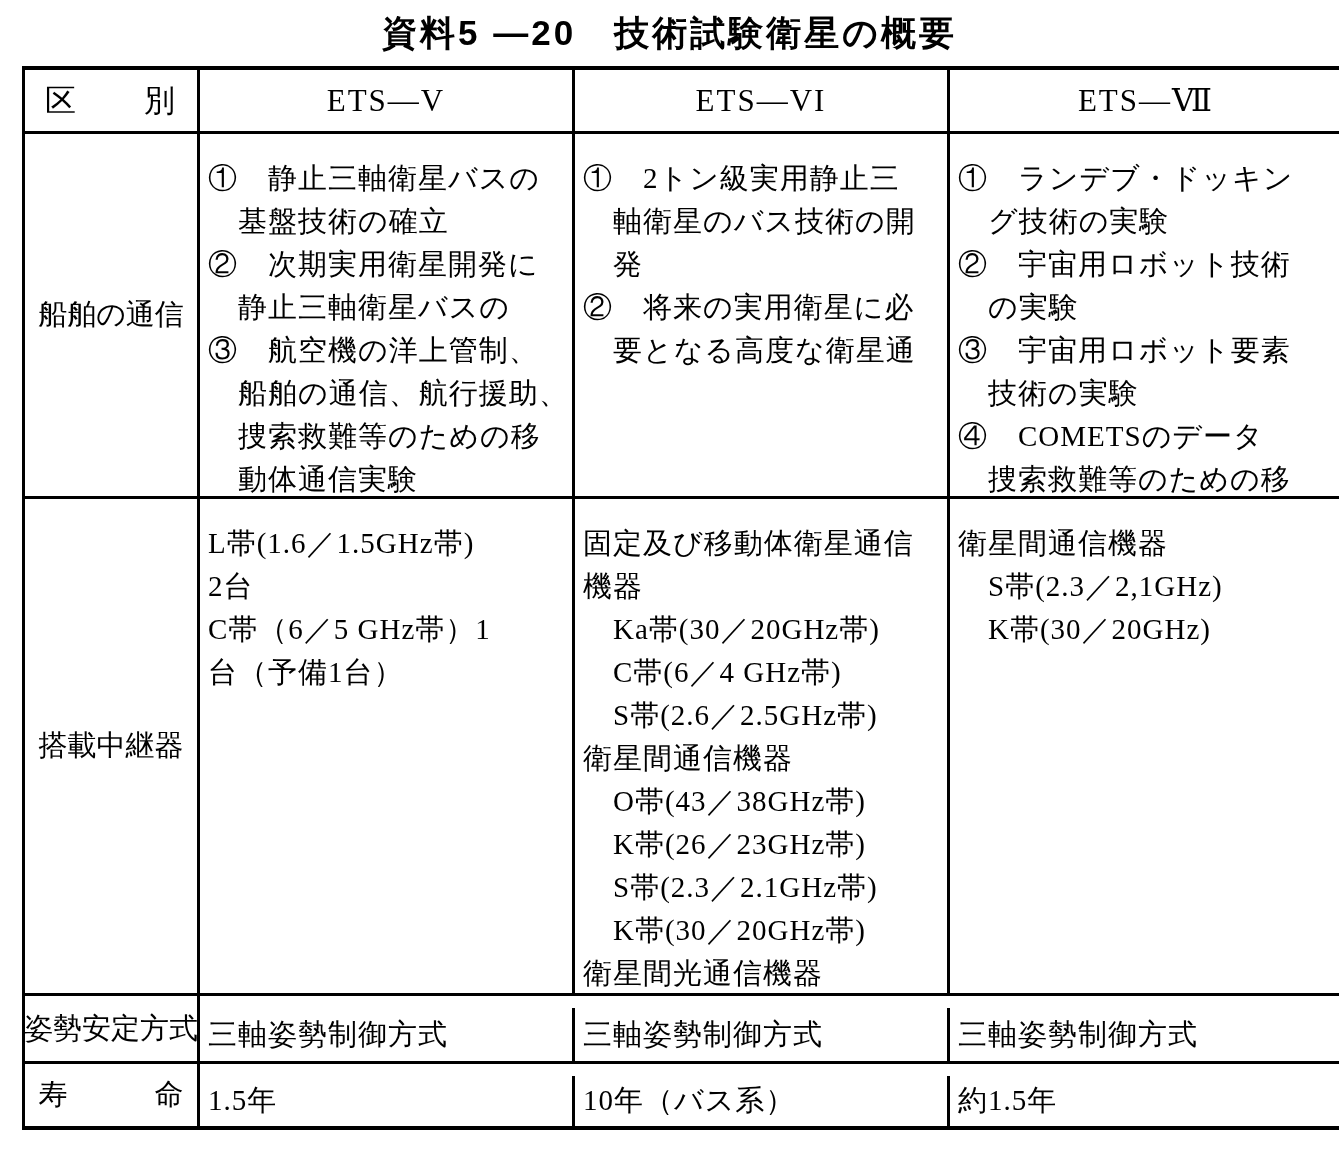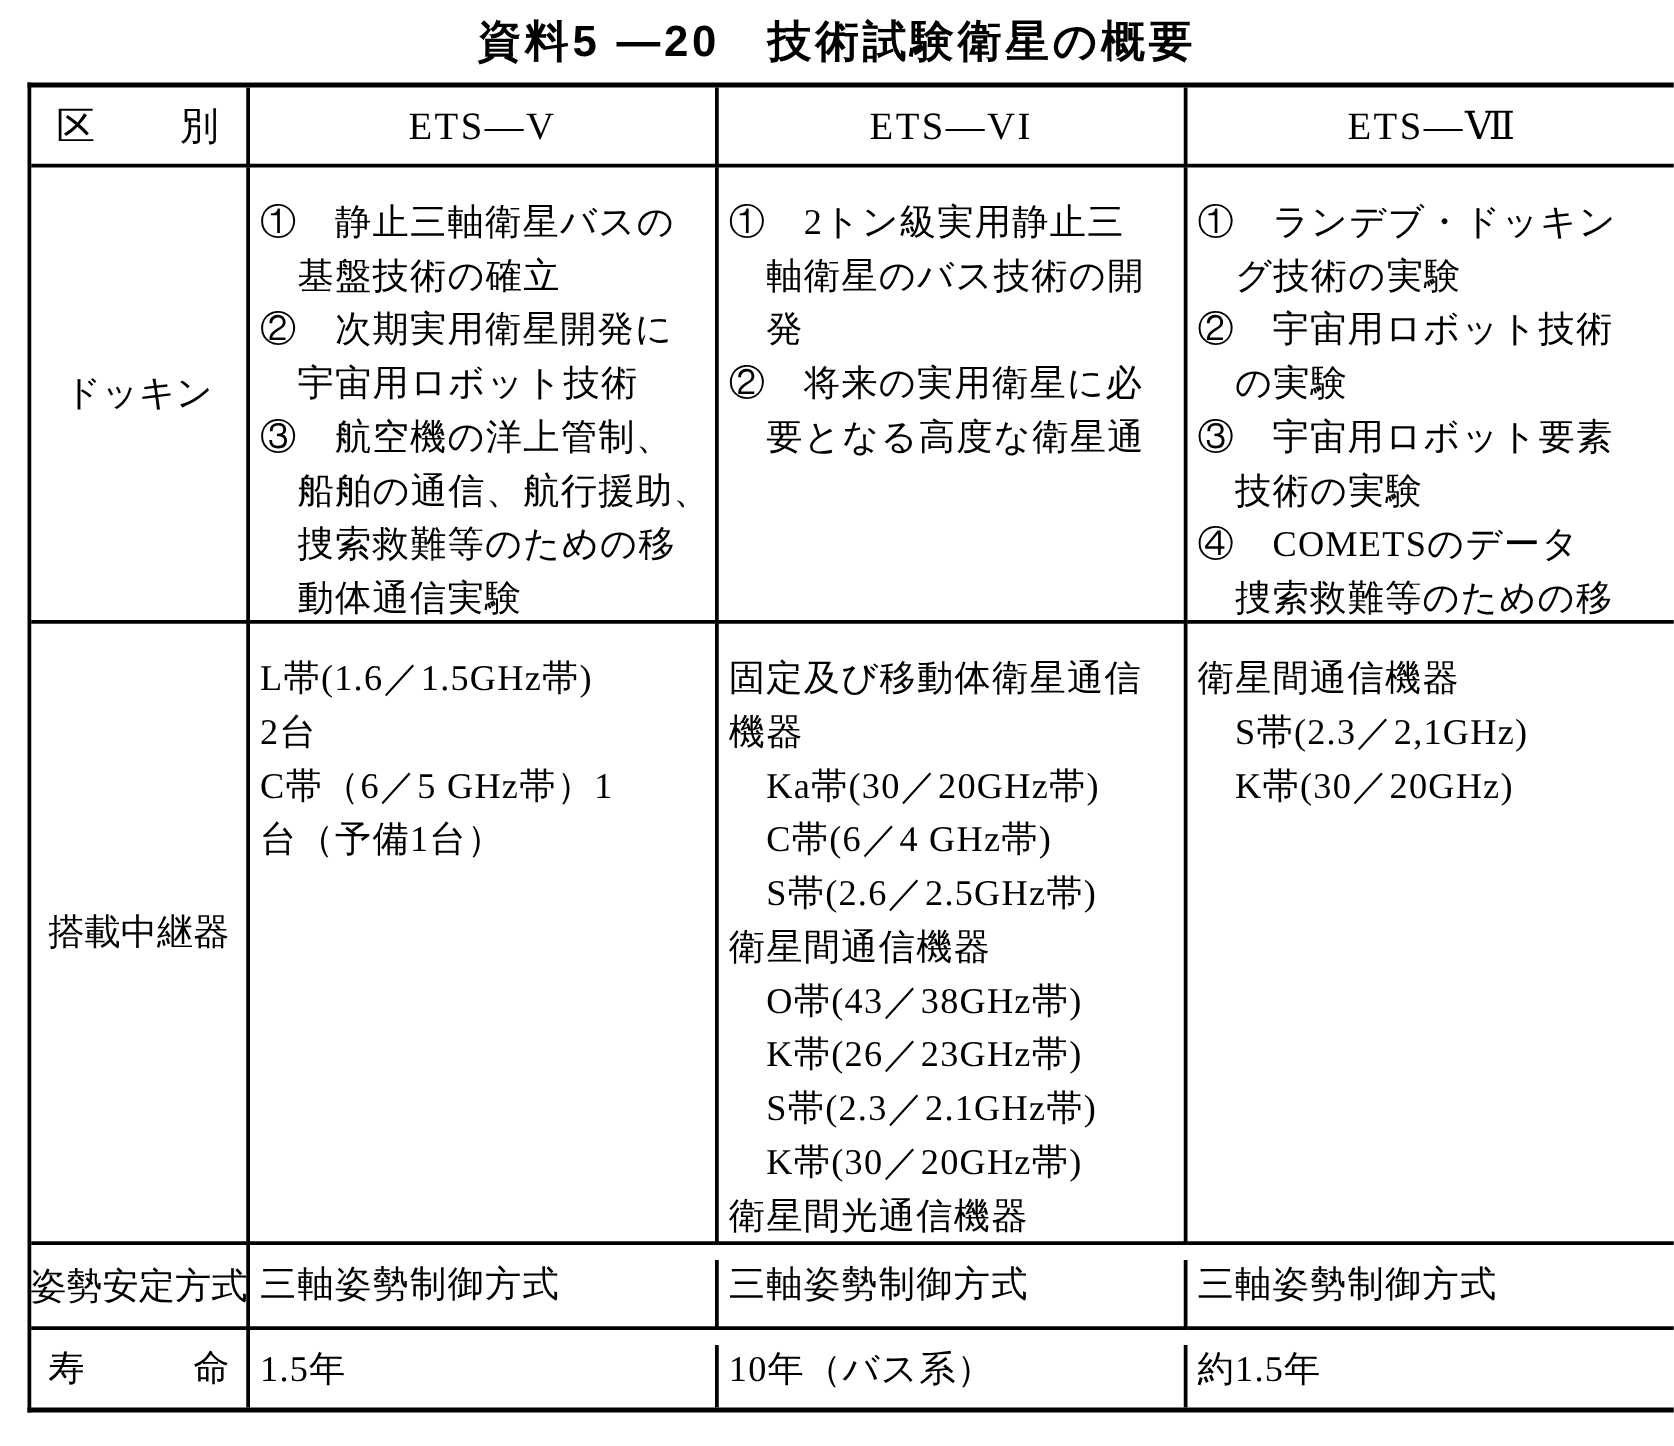--- a/index.html
+++ b/index.html
@@ -78,43 +78,44 @@
   }
   .cell.content .line {
     line-height: 43px;
     white-space: pre;
     letter-spacing: 1px;
   }
 
   
   .cell.content.single {
     display: flex;
+    align-items: center;
     padding-top: 0;
     margin-top: 12px;
   }
   .cell.content.single .line { line-height: normal; }
 </style>
 </head>
 <body>
 
 <div class="title-bar">
   <span class="doc-title">資料5 —20　技術試験衛星の概要</span>
 </div>
 
 <div class="doc-table">
     <div class="cell head">区　　別</div>
     <div class="cell head">ETS—V</div>
     <div class="cell head">ETS—VI</div>
     <div class="cell head col-last">ETS—Ⅶ</div>
-    <div class="cell rowlabel">ドッキン</div>
+    <div class="cell rowlabel">船舶の通信</div>
     <div class="cell content">
       <div class="line">①　静止三軸衛星バスの</div>
       <div class="line">　基盤技術の確立</div>
       <div class="line">②　次期実用衛星開発に</div>
-      <div class="line">　宇宙用ロボット技術</div>
+      <div class="line">　静止三軸衛星バスの</div>
       <div class="line">③　航空機の洋上管制、</div>
       <div class="line">　船舶の通信、航行援助、</div>
       <div class="line">　捜索救難等のための移</div>
       <div class="line">　動体通信実験</div>
     </div>
     <div class="cell content">
       <div class="line">①　2トン級実用静止三</div>
       <div class="line">　軸衛星のバス技術の開</div>
       <div class="line">　発</div>
       <div class="line">②　将来の実用衛星に必</div>

